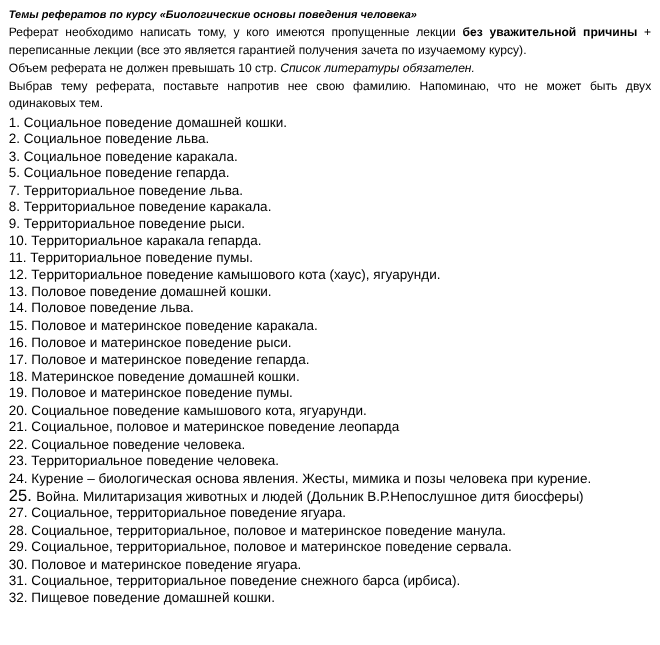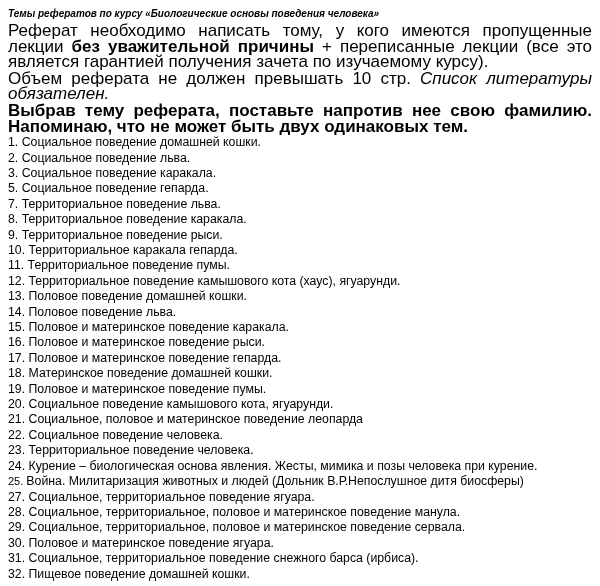--- a/index.html
+++ b/index.html
@@ -20,54 +20,53 @@
     padding: 6px 8px 0 8px;
   }
   .title {
     font-style: italic;
     font-weight: bold;
     font-size: 10px;
     line-height: 15px;
     margin: 0 0 2px 0;
   }
   .para {
-    font-size: 17px;
+    font-size: 11px;
     line-height: 15.6px;
     text-align: justify;
     margin: 0;
     padding: 0;
   }
   .para b {
     font-weight: bold;
   }
   .para i {
     font-style: italic;
   }
   .para.p2 {
     margin-top: 1px;
   }
   .para.p3 {
     margin-top: 1px;
-    font-weight: bold;
   }
   ol.topics {
     list-style: none;
     margin: 1px 0 0 0;
     padding: 0;
   }
   ol.topics li {
     font-size: 12.3px;
     line-height: 15.4px;
     white-space: nowrap;
   }
   ol.topics li .num {
     display: inline;
   }
   ol.topics li.small .num {
-    font-size: 11px;
+    font-size: 15px;
   }
 </style>
 </head>
 <body>
 
 <div class="page">
 
   <div class="title">Темы рефератов по курсу «Биологические основы поведения человека»</div>
 
   <p class="para p1"><span>Реферат необходимо написать тому, у кого имеются пропущенные лекции </span><b>без уважительной причины</b><span> + переписанные лекции (все это является гарантией получения зачета по изучаемому курсу).</span></p>

